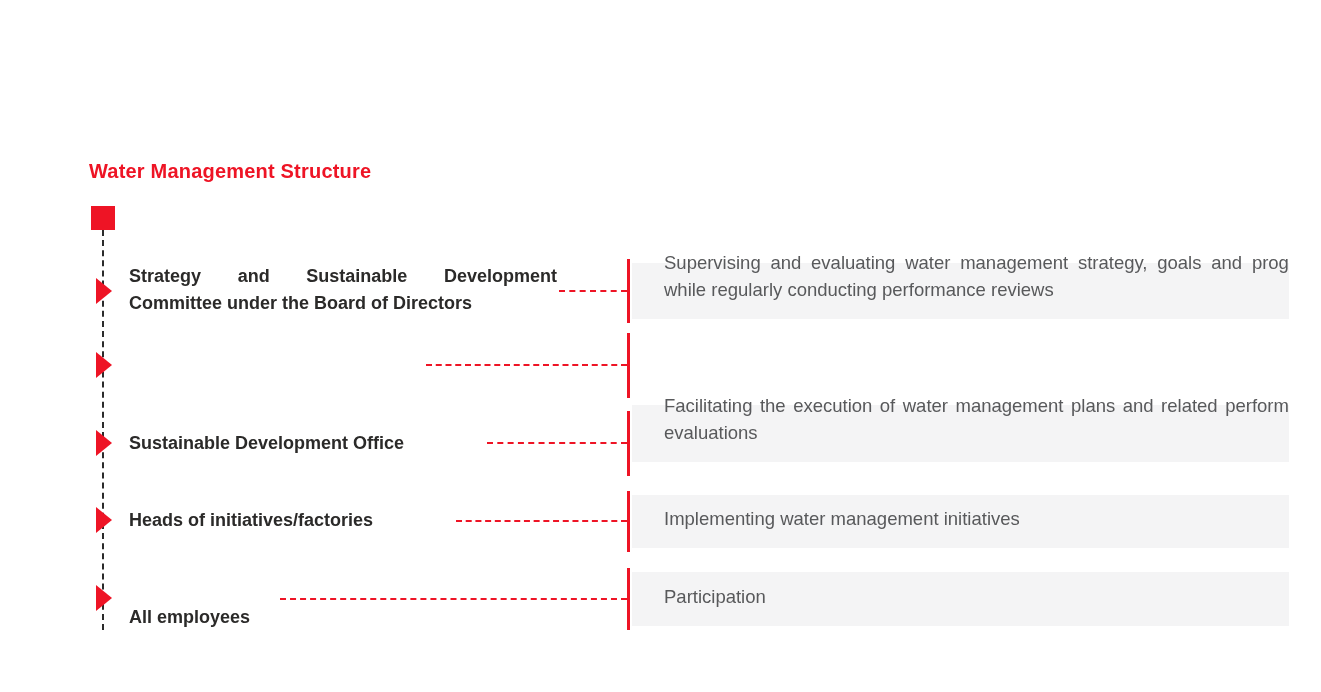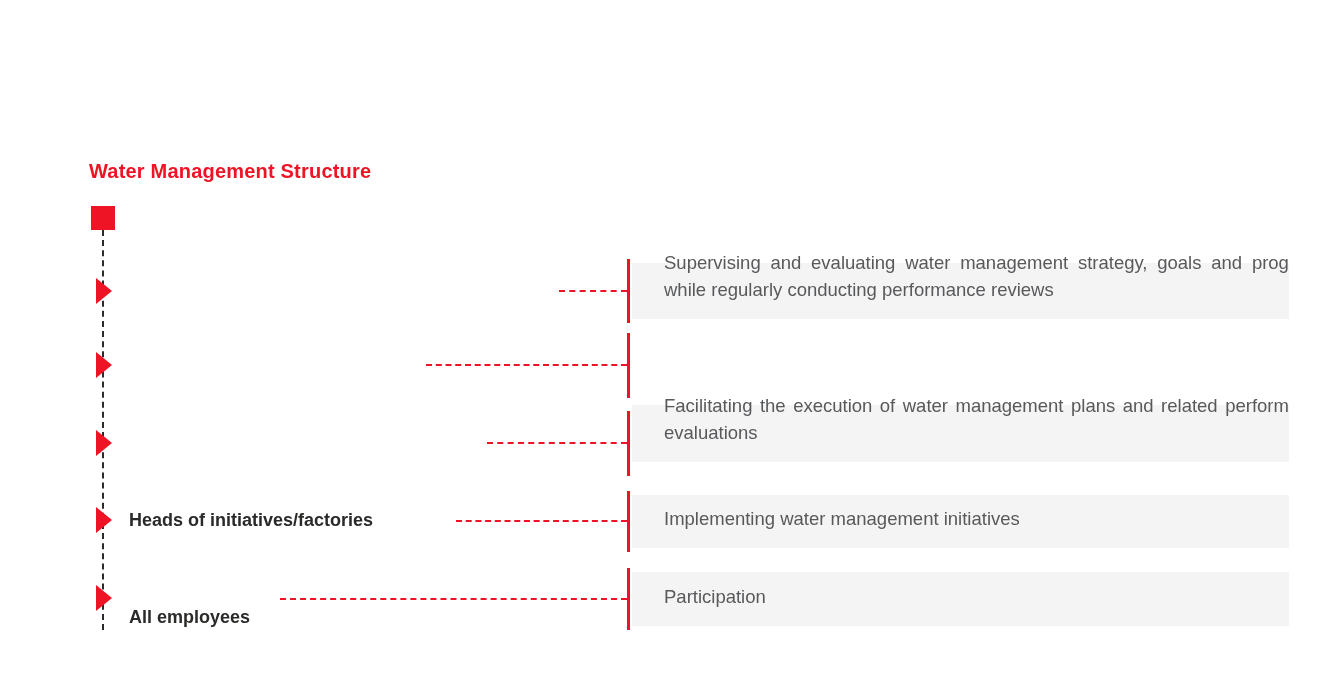--- a/index.html
+++ b/index.html
@@ -108,31 +108,33 @@
 <body>
 
 <div class="canvas">
 
   <div class="title">Water Management Structure</div>
 
   <div class="red-square"></div>
   <div class="vline"></div>
 
   <span class="arrow a1"></span>
+  <div class="label l1">Strategy and Sustainable Development Committee under the Board of Directors</div>
   <div class="connector c1"></div>
   <div class="redbar bar1"></div>
   <div class="box b1">
     <div class="desc">Supervising and evaluating water management strategy, goals and progress, while regularly conducting performance reviews</div>
   </div>
 
   <span class="arrow a2"></span>
   <div class="connector c2"></div>
   <div class="redbar bar2"></div>
 
   <span class="arrow a3"></span>
+  <div class="label l3">Sustainable Development Office</div>
   <div class="connector c3"></div>
   <div class="redbar bar3"></div>
   <div class="box b3">
     <div class="desc">Facilitating the execution of water management plans and related performance evaluations</div>
   </div>
 
   <span class="arrow a4"></span>
   <div class="label l4">Heads of initiatives/factories</div>
   <div class="connector c4"></div>
   <div class="redbar bar4"></div>

